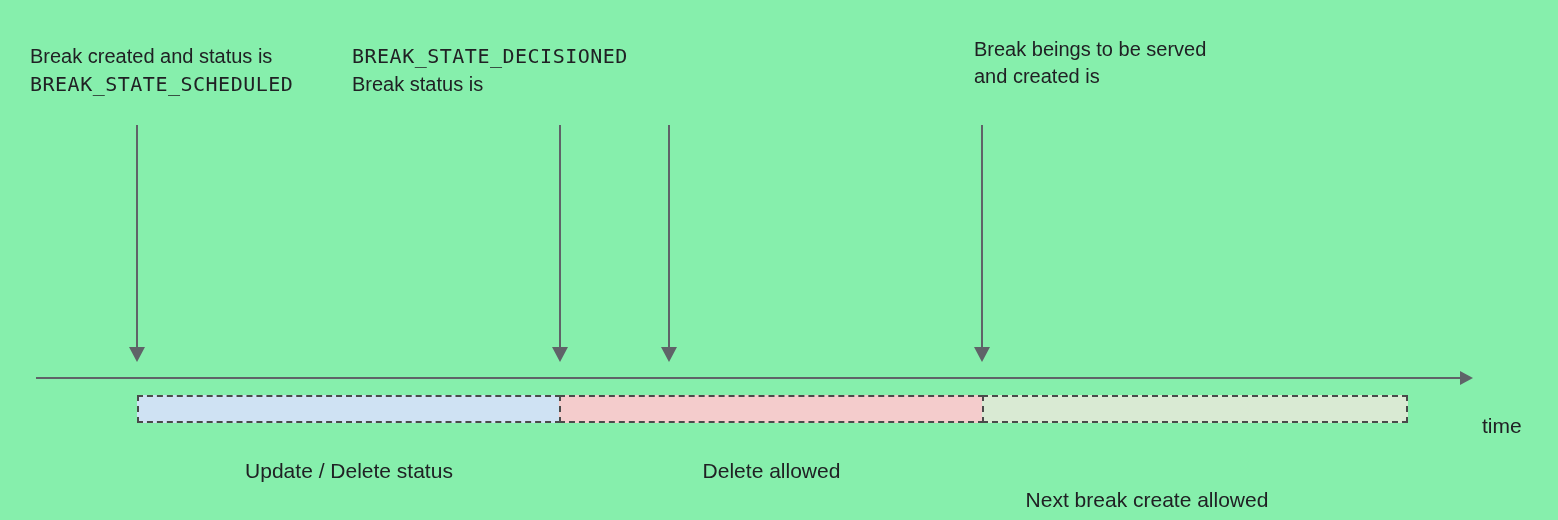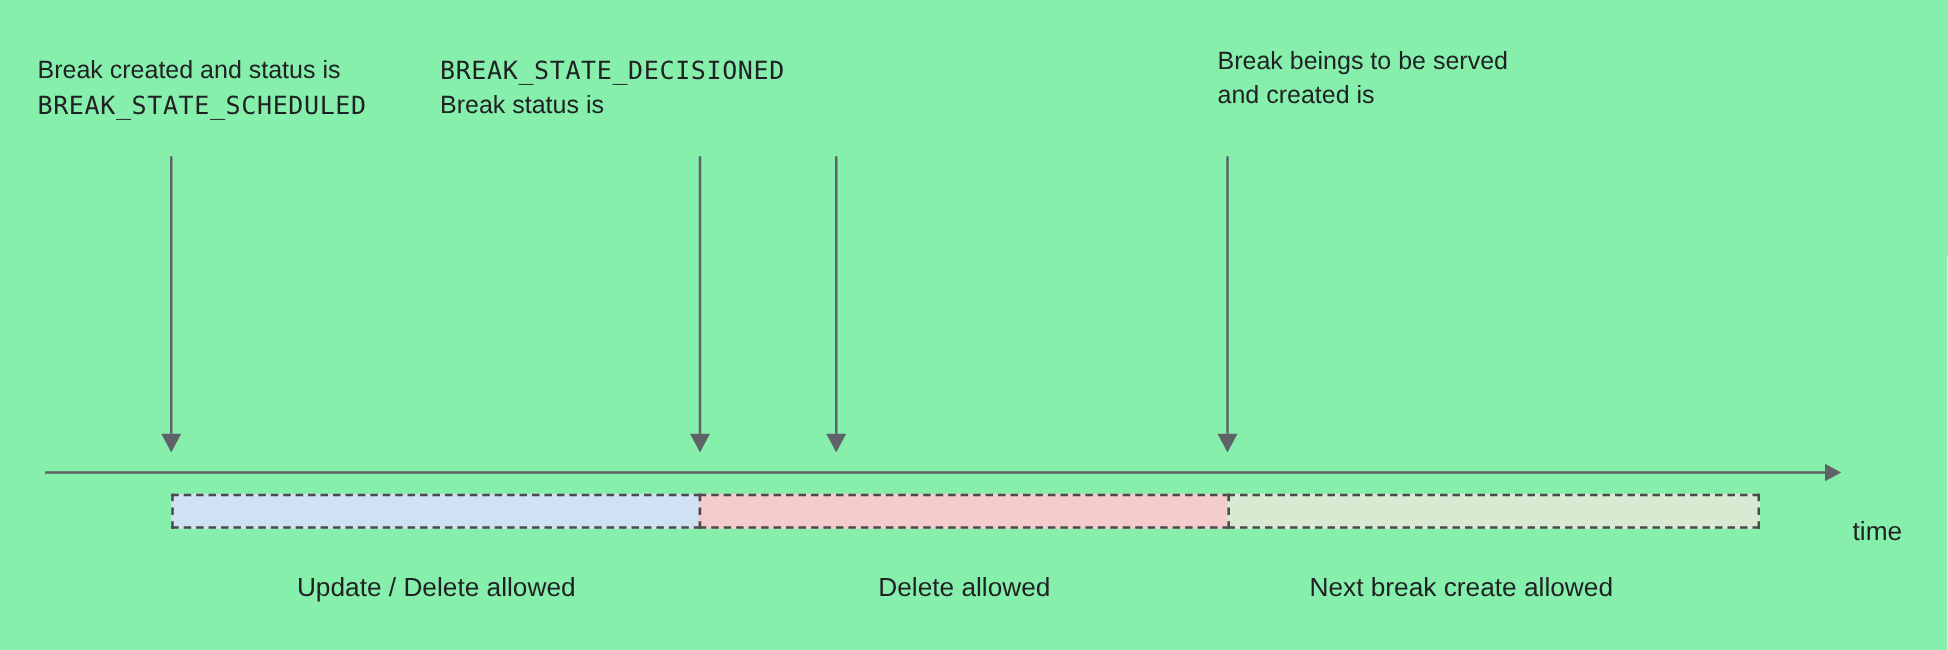--- a/index.html
+++ b/index.html
@@ -97,21 +97,21 @@
   
   .seg-label {
     position: absolute;
     top: 459px;
     font-size: 21px;
     color: #202124;
     text-align: center;
   }
   .seg-label-1 { left: 137px; width: 424px; }
   .seg-label-2 { left: 559px; width: 425px; }
-  .seg-label-3 { left: 956px; width: 426px; }
+  .seg-label-3 { left: 934px; width: 426px; margin-top: 29px; }
 </style>
 </head>
 <body>
 
 <div class="canvas">
 
   <div class="annotation annotation-1">
     <div class="ann-line">Break created and status is</div>
     <div class="ann-line mono">BREAK_STATE_SCHEDULED</div>
   </div>
@@ -147,17 +147,17 @@
   </div>
 
   <div class="timeline-line"></div>
   <div class="timeline-head"></div>
   <div class="timeline-label">time</div>
 
   <div class="segment segment-1" style="background-color: rgb(207, 226, 243);"></div>
   <div class="segment segment-2" style="background-color: rgb(244, 204, 204);"></div>
   <div class="segment segment-3" style="background-color: rgb(217, 234, 211);"></div>
 
-  <div class="seg-label seg-label-1">Update / Delete allowed</div>
+  <div class="seg-label seg-label-1">Update / Delete status</div>
   <div class="seg-label seg-label-2">Delete allowed</div>
   <div class="seg-label seg-label-3">Next break create allowed</div>
 
 </div>
 
 </body></html>

